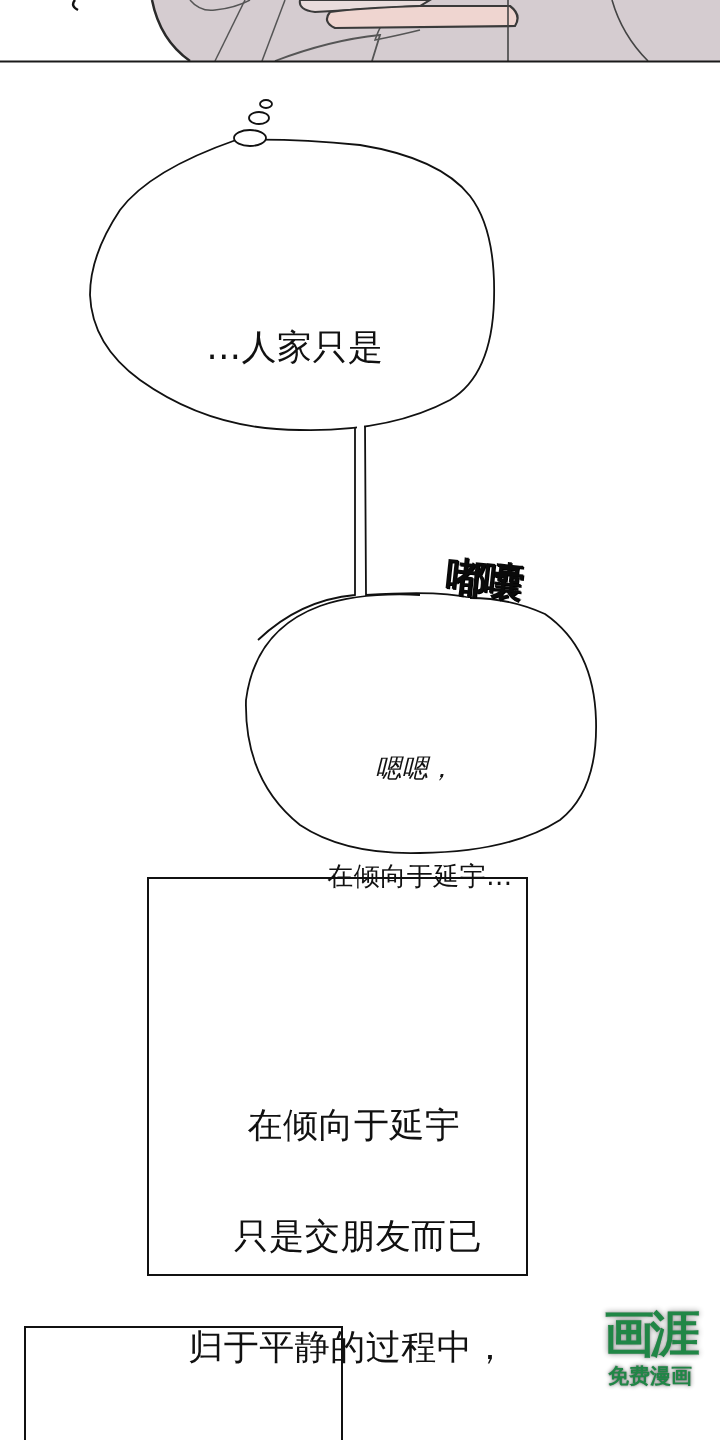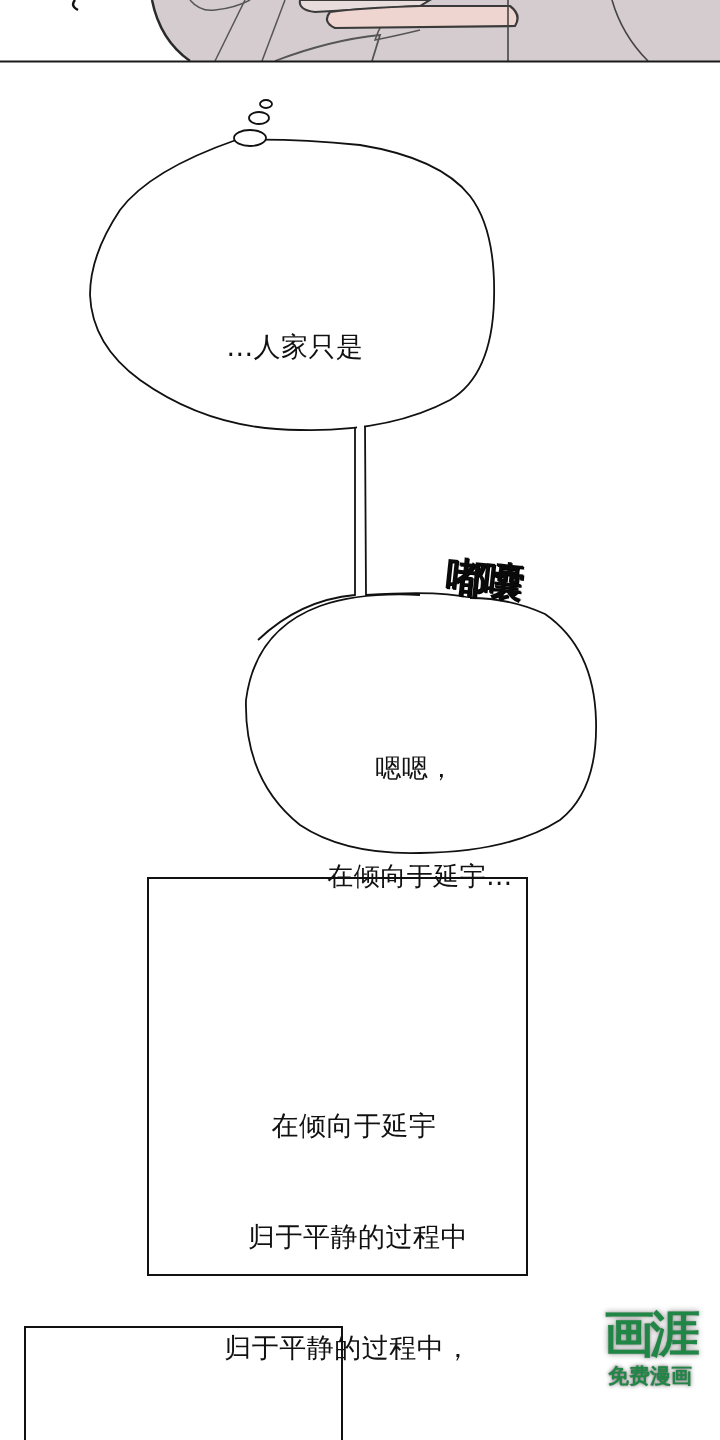--- a/index.html
+++ b/index.html
@@ -4,21 +4,21 @@
   <style>
     html, body { margin: 0; padding: 0; }
     body {
       width: 720px; height: 1440px; overflow: hidden;
       background: #ffffff; position: relative;
       font-family: "DejaVu Sans", "Liberation Sans", sans-serif;
     }
     .layer { position: absolute; left: 0; top: 0; }
     .txt {
       position: absolute; color: #111; text-align: center;
-      font-size: 27px; line-height: 36px; font-weight: 500;
+      font-size: 35px; line-height: 36px; font-weight: 500;
       white-space: pre; letter-spacing: 0.5px;
     }
     .sfx {
       position: absolute; font-weight: 900; font-size: 40px; color: #0a0a0a;
       transform: rotate(6deg); letter-spacing: -2px;
       text-shadow: 1px 1px 0 #000;
     }
     .wm {
       position: absolute; left: 590px; top: 1306px; width: 120px; text-align: center;
       color: #15803d; opacity: 0.95;
@@ -77,26 +77,26 @@
   <rect x="25" y="1327" width="317" height="130" fill="#fff" stroke="#111" stroke-width="2"></rect>
 </svg>
 
 <div class="txt" style="left:160px; top:257px; width:240px;">
   <div style="padding-left:30px;">...人家只是</div>
 </div>
 
 <div class="sfx" style="left:446px; top:552px;">嘟囔</div>
 
 <div class="txt" style="left:290px; top:678px; width:260px; font-size:26px;">
-  <div style="padding-right:10px;">嗯嗯，</div>
+  <div style="padding-right:10px;font-style:italic;">嗯嗯，</div>
   <div>在倾向于延宇...</div>
 </div>
 
 <div class="txt" style="left:188px; top:1033px; width:320px; line-height:37px;">
   <div style="padding-left:12px;">在倾向于延宇</div>
-  <div style="padding-left:20px;">归于平静的过程中</div>
+  <div style="padding-left:20px;">只是交朋友而已</div>
   <div>归于平静的过程中，</div>
 </div>
 
 <div class="wm">
   <div class="wm-logo">画涯</div>
   <div class="wm-sub">免费漫画</div>
 </div>
 
 </body></html>

